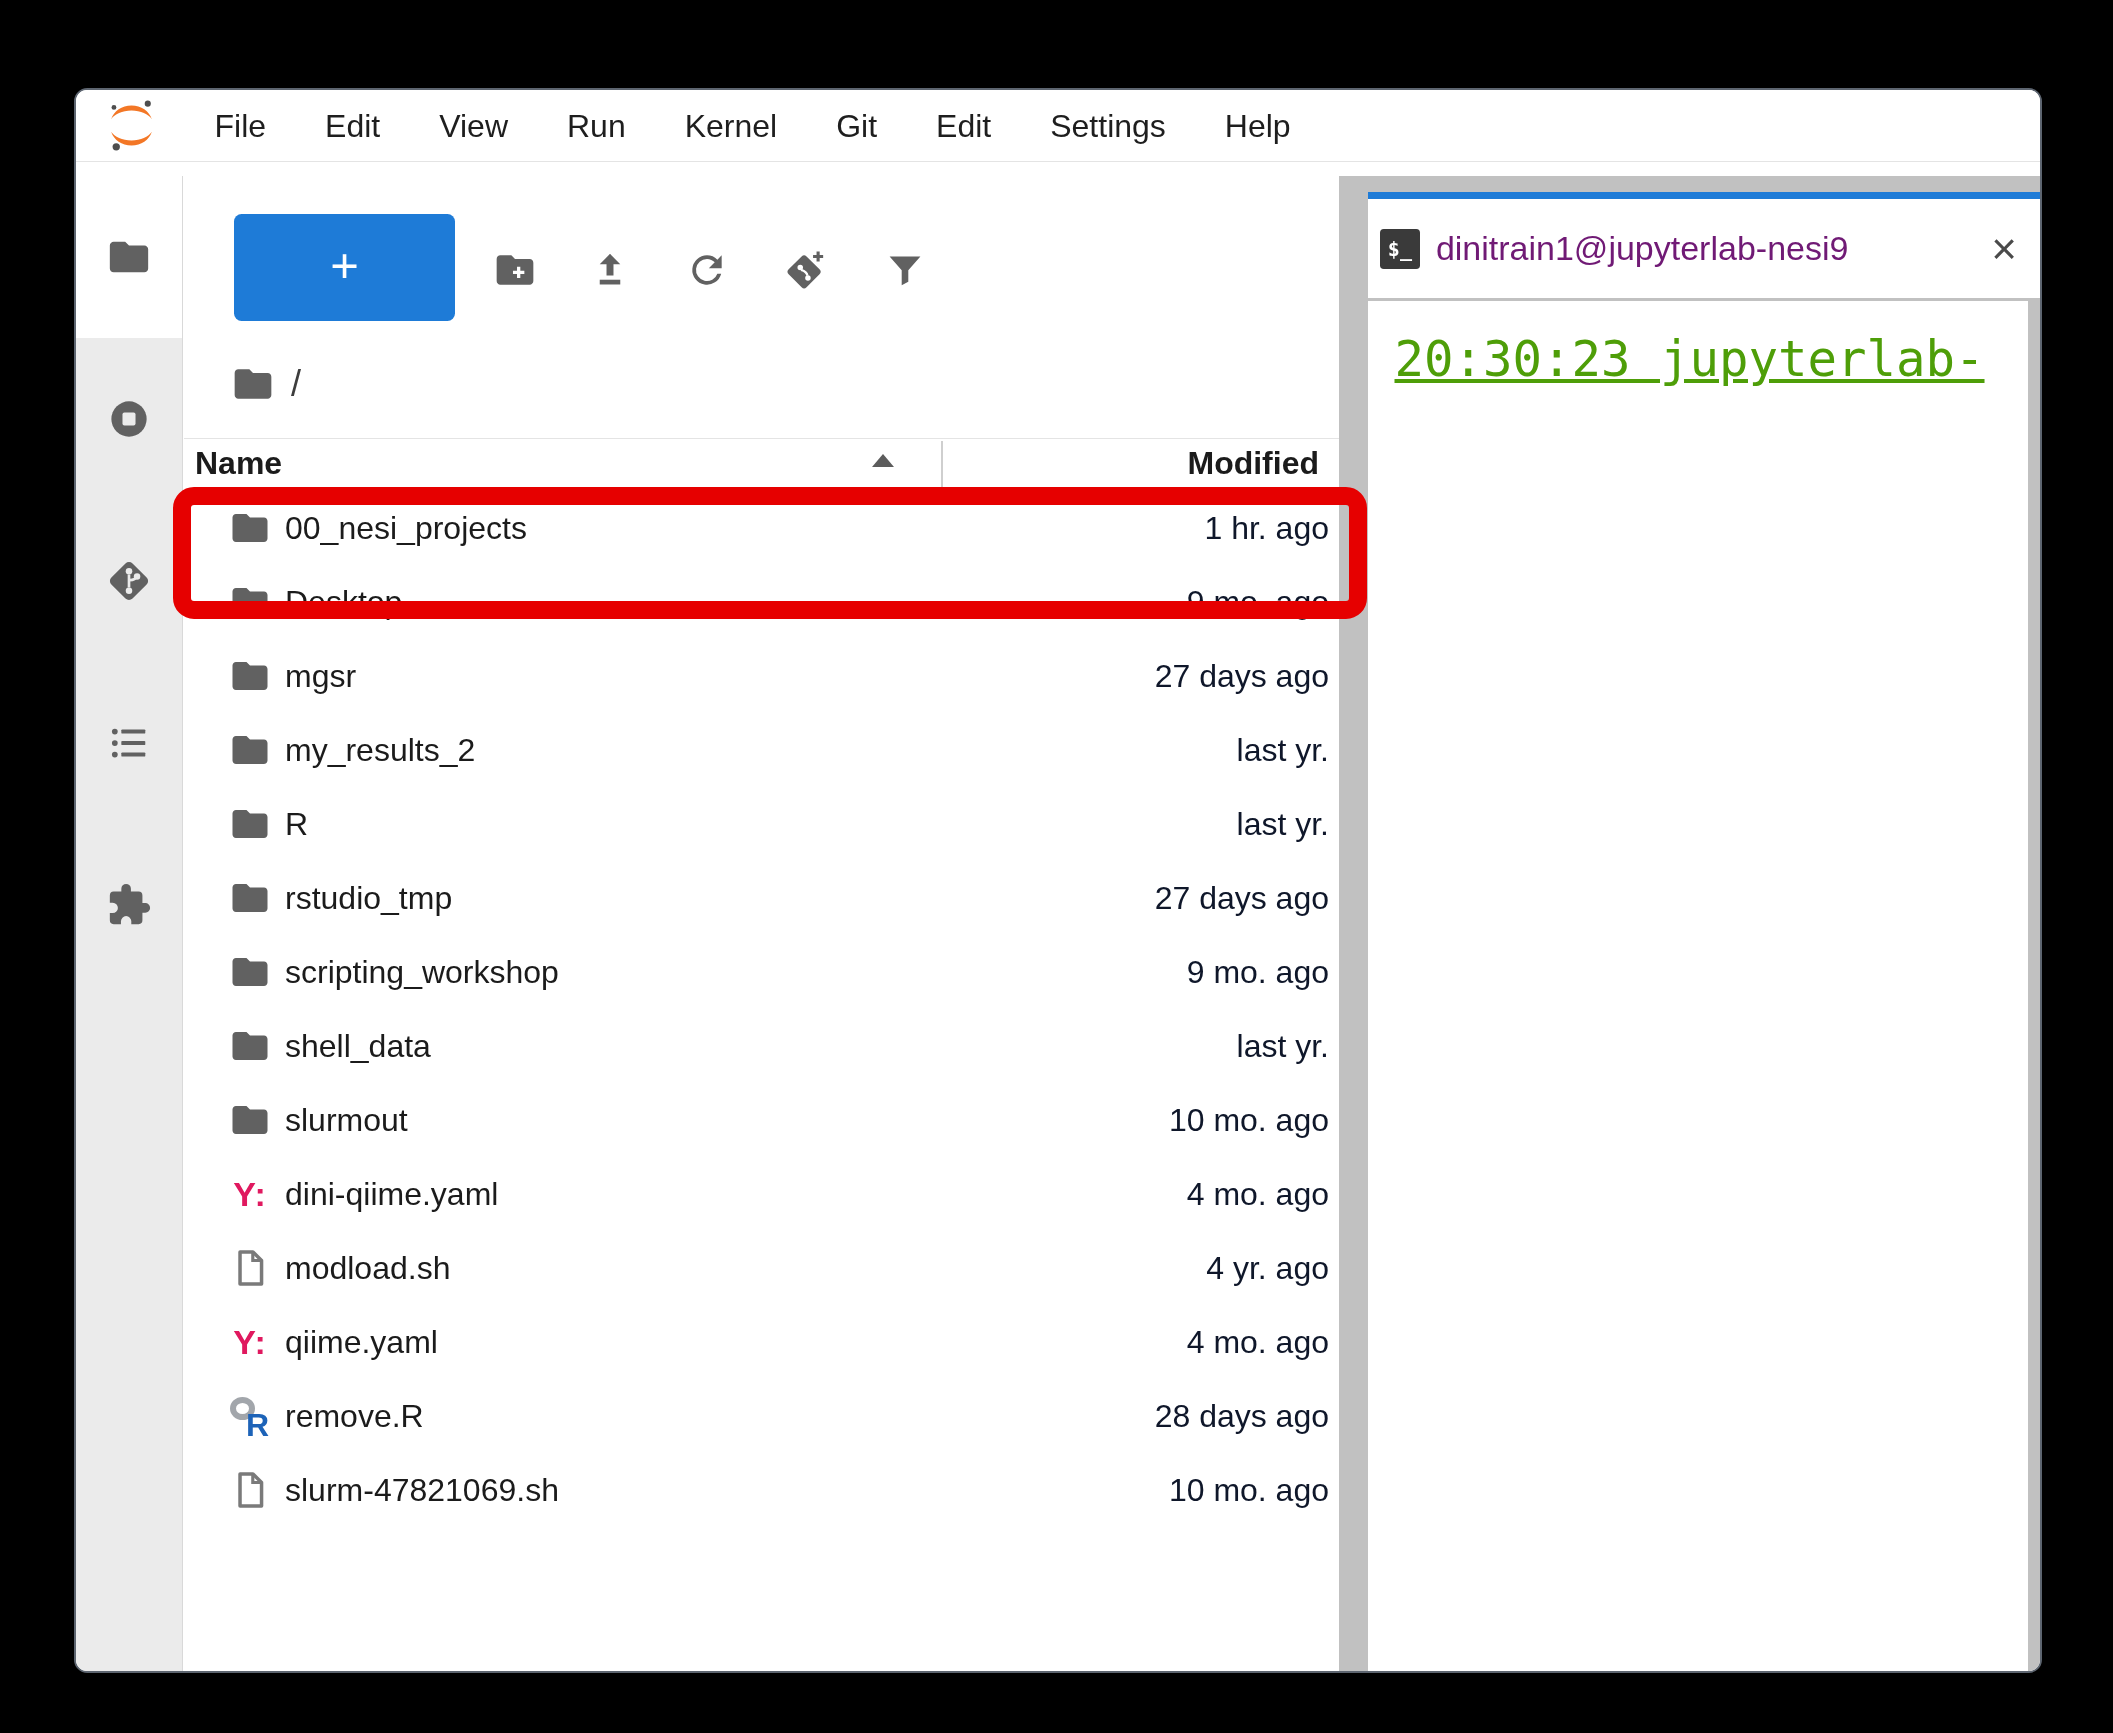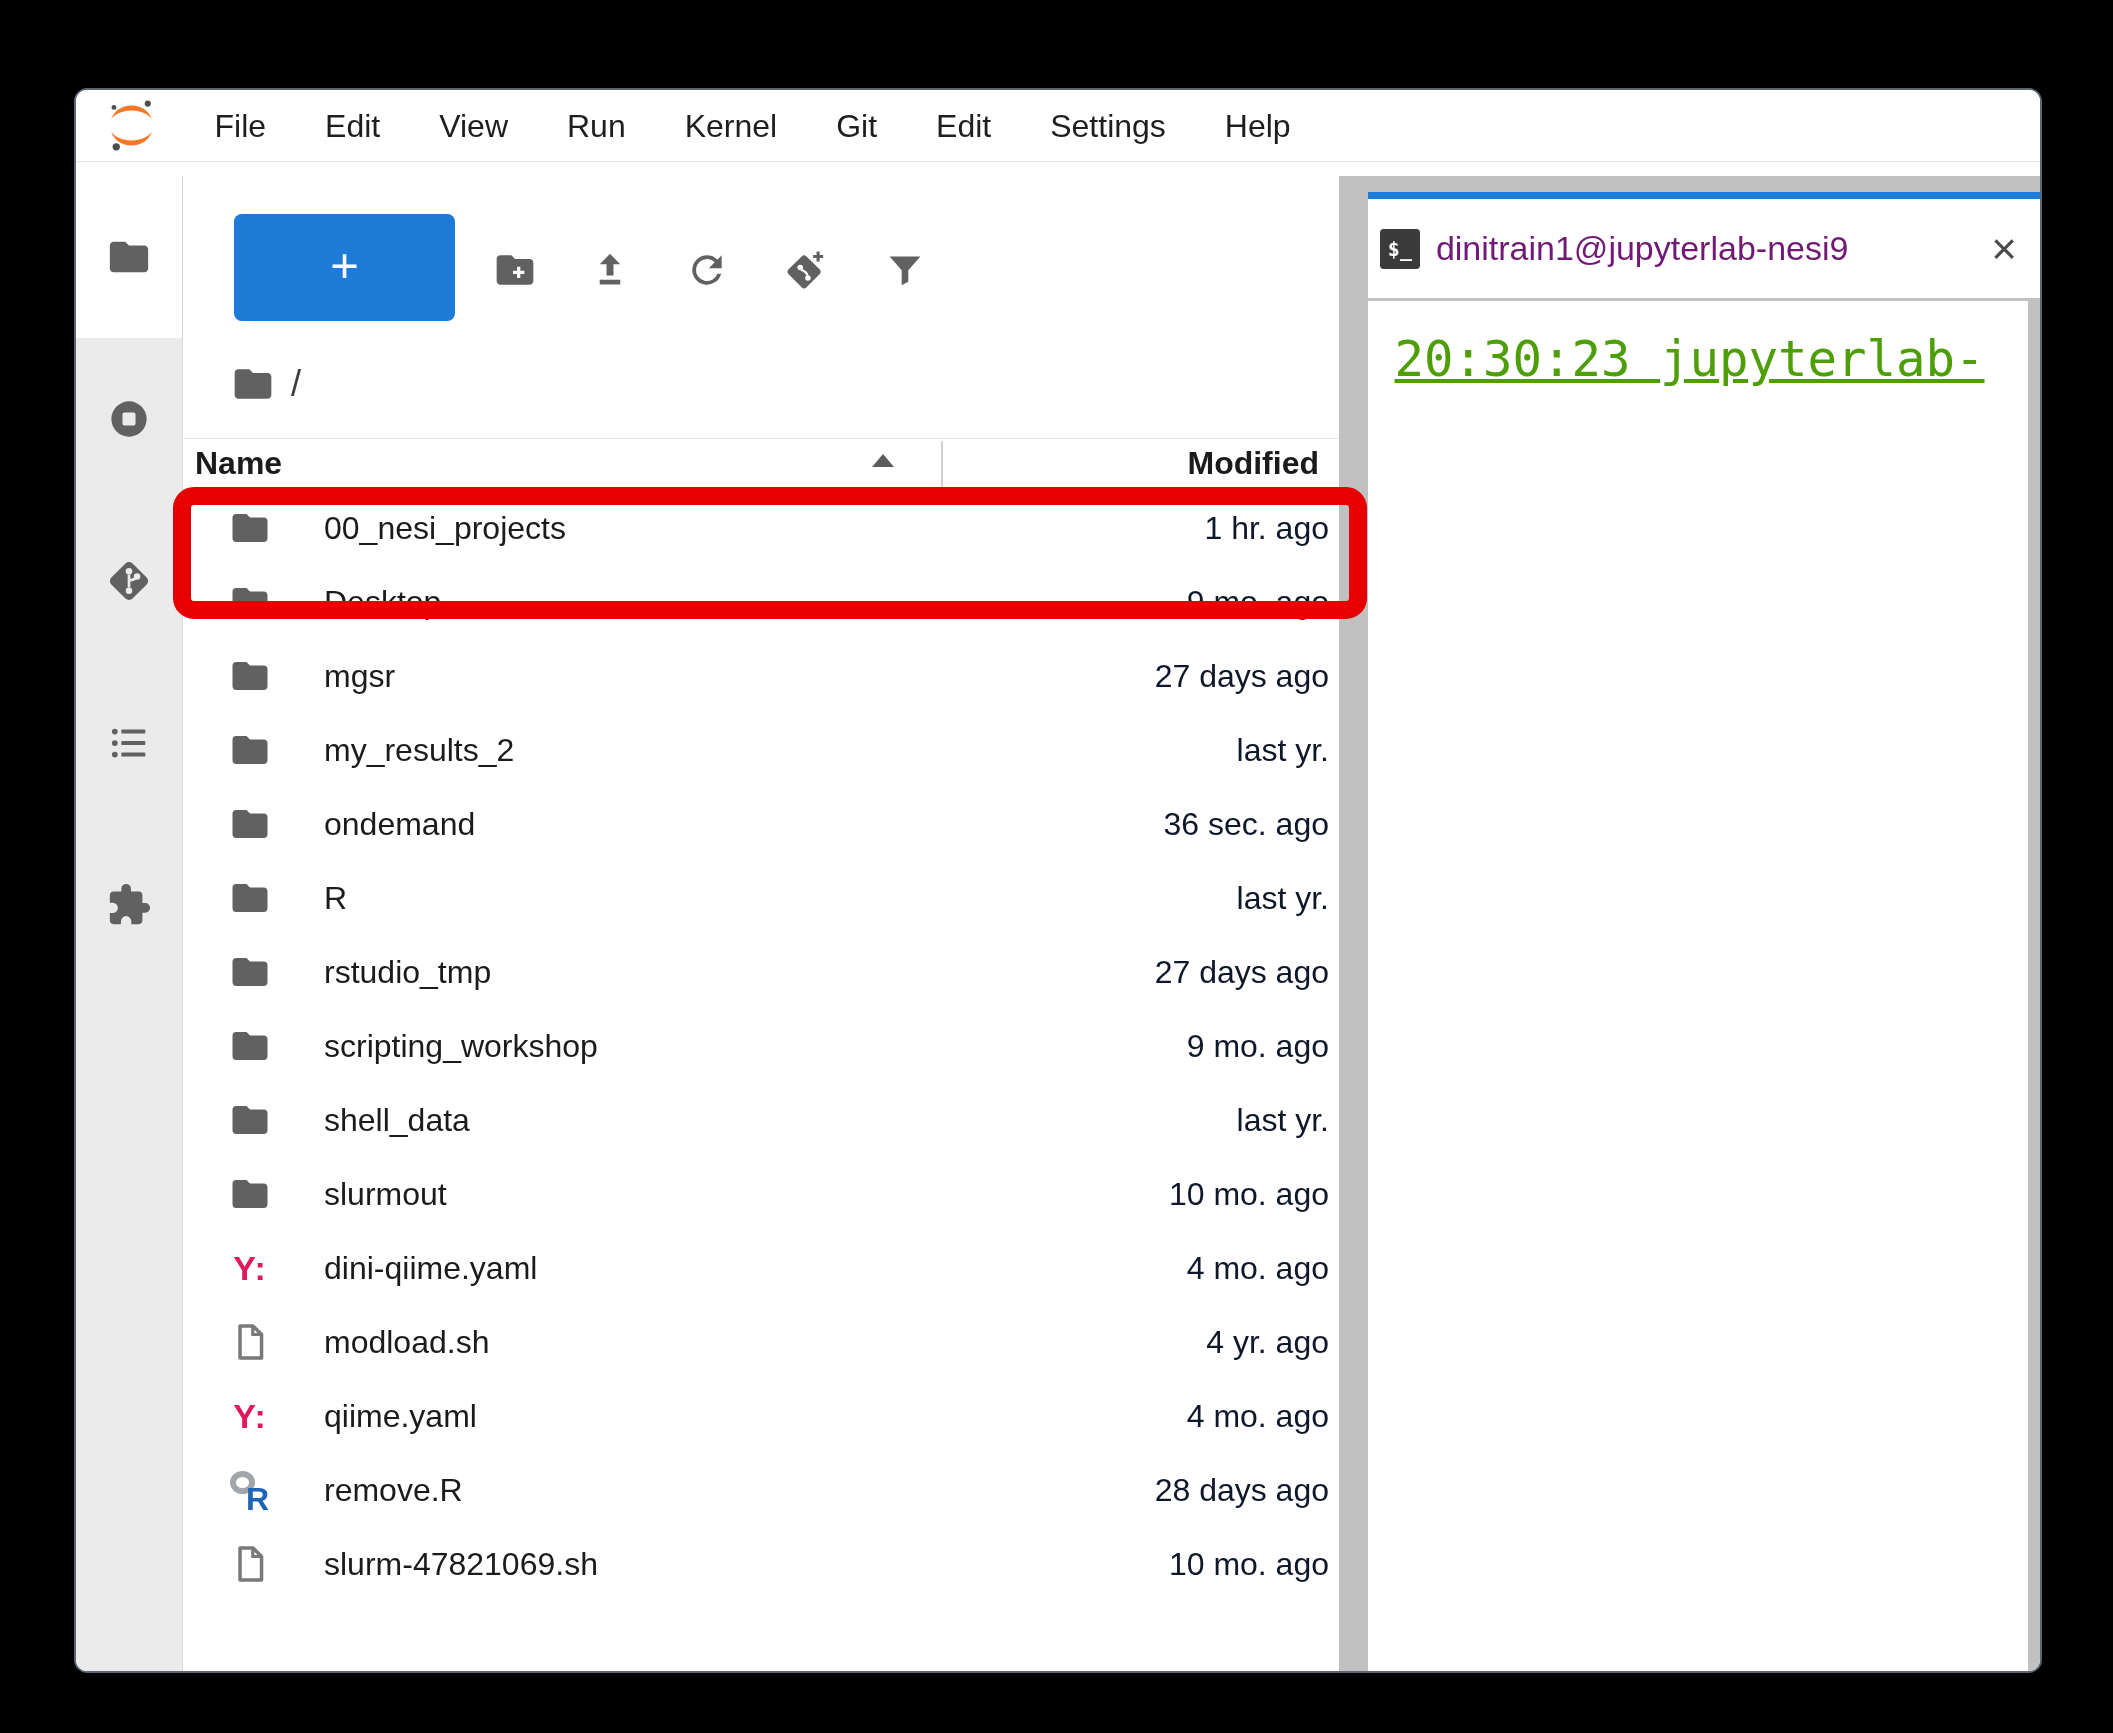--- a/index.html
+++ b/index.html
@@ -39,21 +39,21 @@
   .hdr-name{position:absolute;left:11px;top:5.7px;}
   .hdr-mod{position:absolute;right:20px;top:5.7px;}
   .sort-caret{position:absolute;left:688px;top:15px;width:0;height:0;
               border-left:11.4px solid transparent;border-right:11.4px solid transparent;
               border-bottom:13.3px solid #5c5c5c;}
   .col-divider{position:absolute;left:757px;top:1.9px;width:1.9px;height:49px;background:#cfcfcf;}
   .rows{position:absolute;left:0;right:0;top:315px;bottom:0;overflow:hidden;}
   .fb-row{position:relative;height:74px;display:flex;align-items:center;padding-left:45px;}
   .row-icon{width:42px;height:44px;flex:0 0 aupx;flex:0 0 42px;display:flex;align-items:center;justify-content:center;position:relative;}
   .row-icon svg{width:42px;height:42px;}
-  .row-name{margin-left:53px;font-size:32px;color:#1b1b1b;white-space:nowrap;}
+  .row-name{margin-left:14px;font-size:32px;color:#1b1b1b;white-space:nowrap;}
   .row-time{position:absolute;right:10px;font-size:32px;color:#0f172a;white-space:nowrap;}
   .yaml-glyph{font-size:34px;font-weight:bold;color:#e0195f;letter-spacing:1px;}
   .r-glyph{position:relative;width:42px;height:42px;display:block;}
   .r-ring{position:absolute;left:1px;top:1.9px;width:25px;height:23px;border:6.7px solid #a2a6ab;border-radius:50%;}
   .r-letter{position:absolute;right:1.9px;bottom:-3.8px;color:#1d63b8;font-weight:bold;font-size:32px;line-height:32px;}
 
   
   .dock{position:absolute;left:1263px;right:0;top:86px;bottom:0;background:#c1c1c1;}
   .tabbar{position:absolute;left:0;right:0;top:0;height:122px;}
   .term-tab{position:absolute;left:28.5px;right:0;top:16px;bottom:0;background:#fff;
@@ -228,29 +228,20 @@
 </span>
     <span class="row-name">my_results_2</span>
     <span class="row-time">last yr.</span>
   </div>
         <div class="fb-row">
     <span class="row-icon">
   <svg viewBox="0 0 24 24">
               <path d="M10 4H4c-1.1 0-2 .9-2 2v12c0 1.1.9 2 2 2h16c1.1 0 2-.9 2-2V8c0-1.1-.9-2-2-2h-8l-2-2z" fill="#616161"></path>
             </svg>
 </span>
-    <span class="row-name">ondemand</span>
-    <span class="row-time">36 sec. ago</span>
-  </div>
-        <div class="fb-row">
-    <span class="row-icon">
-  <svg viewBox="0 0 24 24">
-              <path d="M10 4H4c-1.1 0-2 .9-2 2v12c0 1.1.9 2 2 2h16c1.1 0 2-.9 2-2V8c0-1.1-.9-2-2-2h-8l-2-2z" fill="#616161"></path>
-            </svg>
-</span>
     <span class="row-name">R</span>
     <span class="row-time">last yr.</span>
   </div>
         <div class="fb-row">
     <span class="row-icon">
   <svg viewBox="0 0 24 24">
               <path d="M10 4H4c-1.1 0-2 .9-2 2v12c0 1.1.9 2 2 2h16c1.1 0 2-.9 2-2V8c0-1.1-.9-2-2-2h-8l-2-2z" fill="#616161"></path>
             </svg>
 </span>
     <span class="row-name">rstudio_tmp</span>

